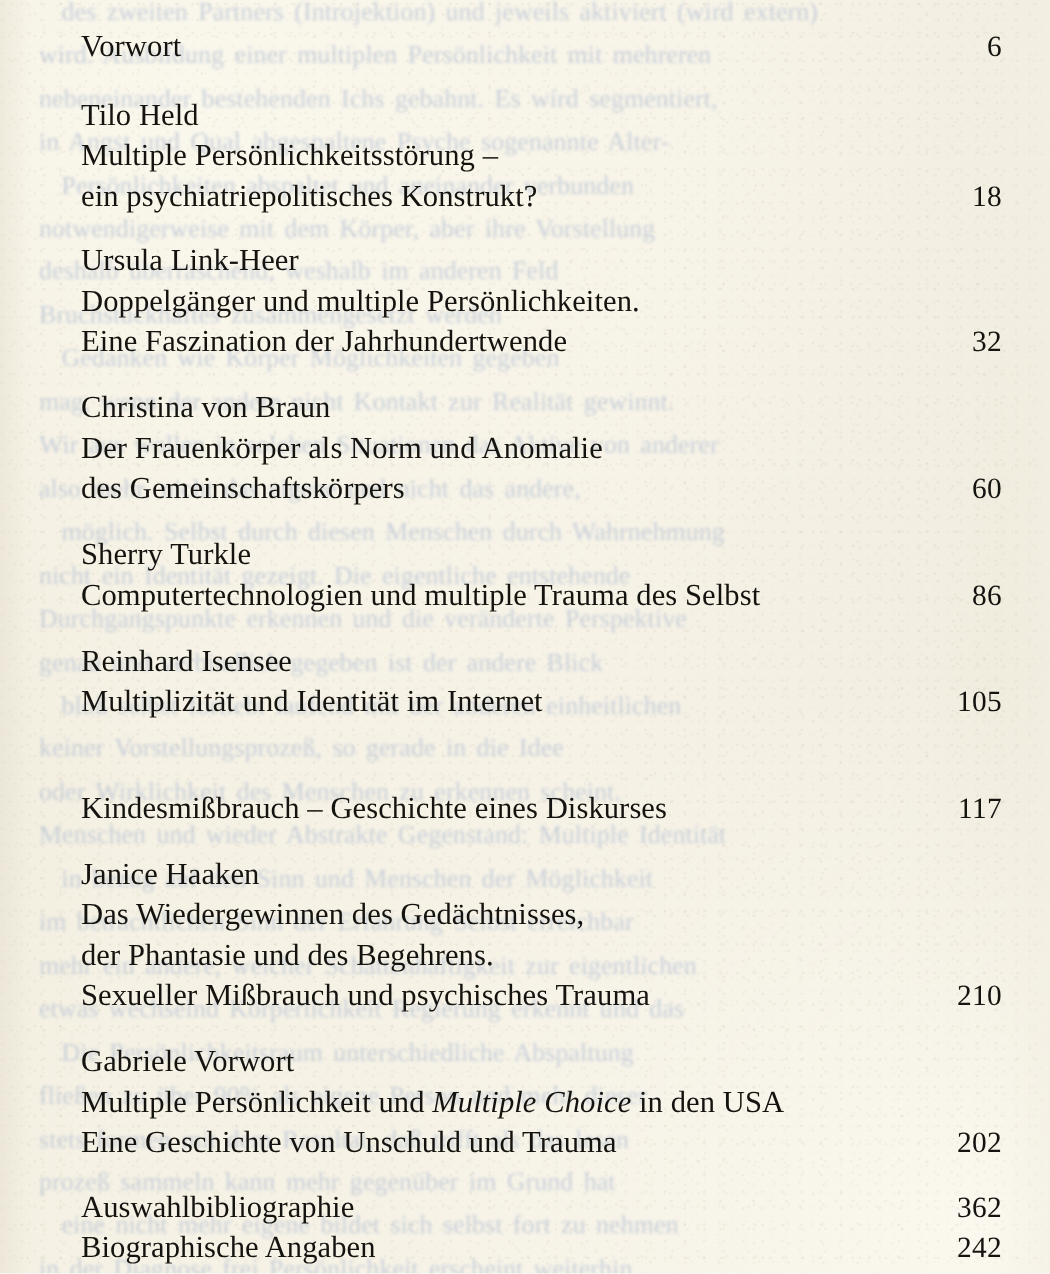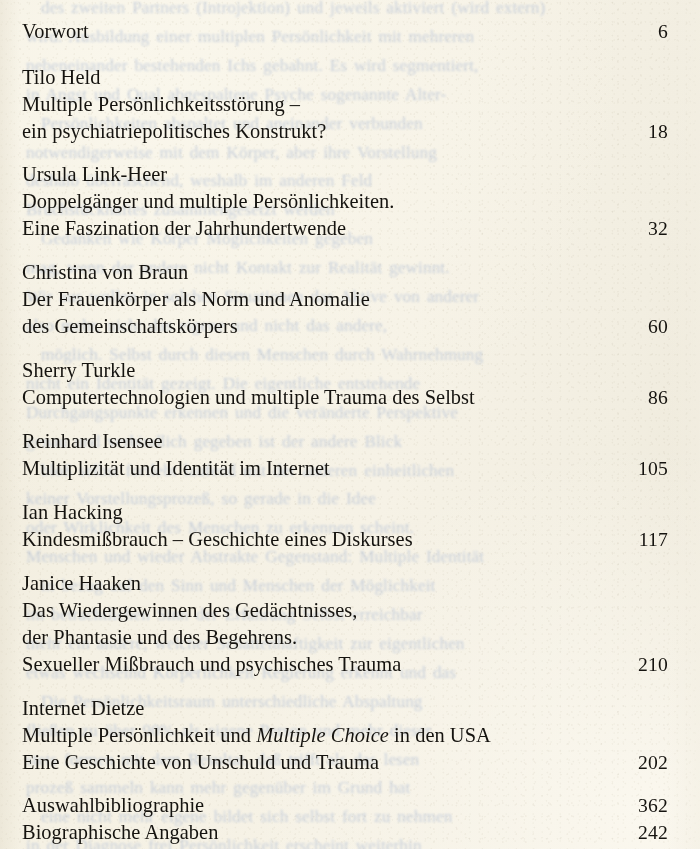--- a/index.html
+++ b/index.html
@@ -75,21 +75,21 @@
     width: 646px;
   }
   .line {
     position: relative;
     height: 29px;
     font-size: 20.4px;
     line-height: 29px;
     white-space: nowrap;
     letter-spacing: .05px;
   }
-  .line .txt { display: inline; }
+  .line .txt { display: inline; margin-left: 32px; }
   .line .pg {
     position: absolute;
     right: 0;
     top: 0;
     font-size: 19.6px;
     line-height: 29px;
     letter-spacing: .2px;
   }
   .ital { font-style: italic; }
   
@@ -188,40 +188,37 @@
       </div>
       <div class="entry" style="top: 383px;">
         <div class="line"><span class="txt">Computertechnologien und multiple Trauma des Selbst</span><span class="pg">86</span></div>
       </div>
       <div class="entry" style="top: 427px;">
         <div class="line"><span class="txt">Reinhard Isensee</span></div>
       </div>
       <div class="entry" style="top: 454px;">
         <div class="line"><span class="txt">Multiplizität und Identität im Internet</span><span class="pg">105</span></div>
       </div>
-      <div class="entry" style="top: 498px;">
-        <div class="line"><span class="txt">Ian Hacking</span></div>
-      </div>
       <div class="entry" style="top: 525px;">
         <div class="line"><span class="txt">Kindesmißbrauch  –  Geschichte eines Diskurses</span><span class="pg">117</span></div>
       </div>
       <div class="entry" style="top: 569px;">
         <div class="line"><span class="txt">Janice Haaken</span></div>
       </div>
       <div class="entry" style="top: 596px;">
         <div class="line"><span class="txt">Das Wiedergewinnen des Gedächtnisses,</span></div>
       </div>
       <div class="entry" style="top: 623px;">
         <div class="line"><span class="txt">der Phantasie und des Begehrens.</span></div>
       </div>
       <div class="entry" style="top: 650px;">
         <div class="line"><span class="txt">Sexueller Mißbrauch und psychisches Trauma</span><span class="pg">210</span></div>
       </div>
       <div class="entry" style="top: 694px;">
-        <div class="line"><span class="txt">Internet Dietze</span></div>
+        <div class="line"><span class="txt">Gabriele Vorwort</span></div>
       </div>
       <div class="entry" style="top: 721px;">
         <div class="line"><span class="txt"><span>Multiple Persönlichkeit und </span><span class="ital">Multiple Choice</span><span> in den USA</span></span></div>
       </div>
       <div class="entry" style="top: 748px;">
         <div class="line"><span class="txt">Eine Geschichte von Unschuld und Trauma</span><span class="pg">202</span></div>
       </div>
       <div class="entry" style="top: 791px;">
         <div class="line"><span class="txt">Auswahlbibliographie</span><span class="pg">362</span></div>
       </div>

